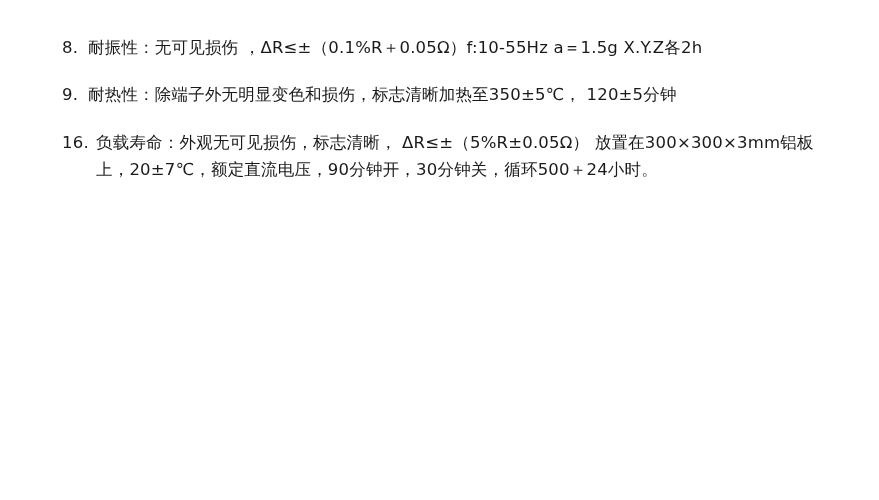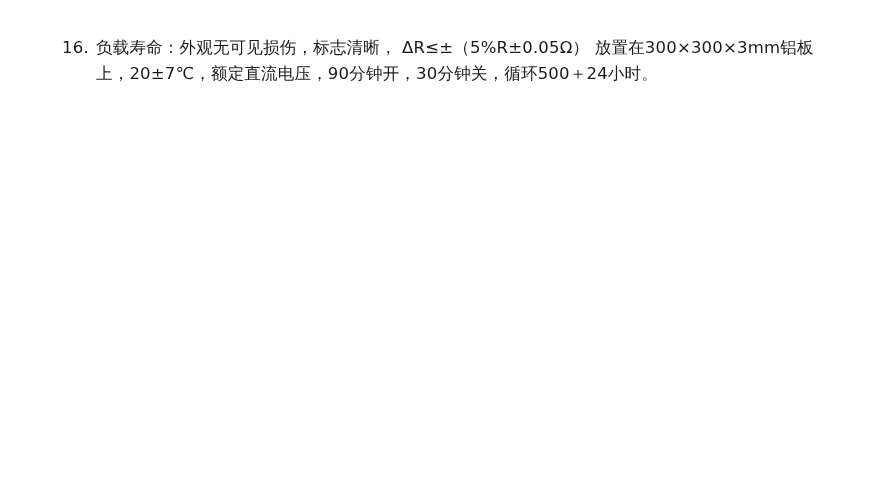--- a/index.html
+++ b/index.html
@@ -43,19 +43,21 @@
   }
   .body-text {
     white-space: pre-wrap;
   }
 </style>
 </head>
 <body>
 
 <div class="doc">
 
+  <p class="spec-item"><span class="num">8.</span><span class="body-text">耐振性：无可见损伤 ，ΔR≤±（0.1%R＋0.05Ω）f:10-55Hz a＝1.5g X.Y.Z各2h</span></p>
 
+  <p class="spec-item"><span class="num">9.</span><span class="body-text">耐热性：除端子外无明显变色和损伤，标志清晰加热至350±5℃， 120±5分钟</span></p>
 
 
 
   <p class="spec-item wide"><span class="num">16.</span><span class="body-text">负载寿命：外观无可见损伤，标志清晰， ΔR≤±（5%R±0.05Ω） 放置在300×300×3mm铝板上，20±7℃，额定直流电压，90分钟开，30分钟关，循环500＋24小时。</span></p>
 
 </div>
 
 </body></html>

